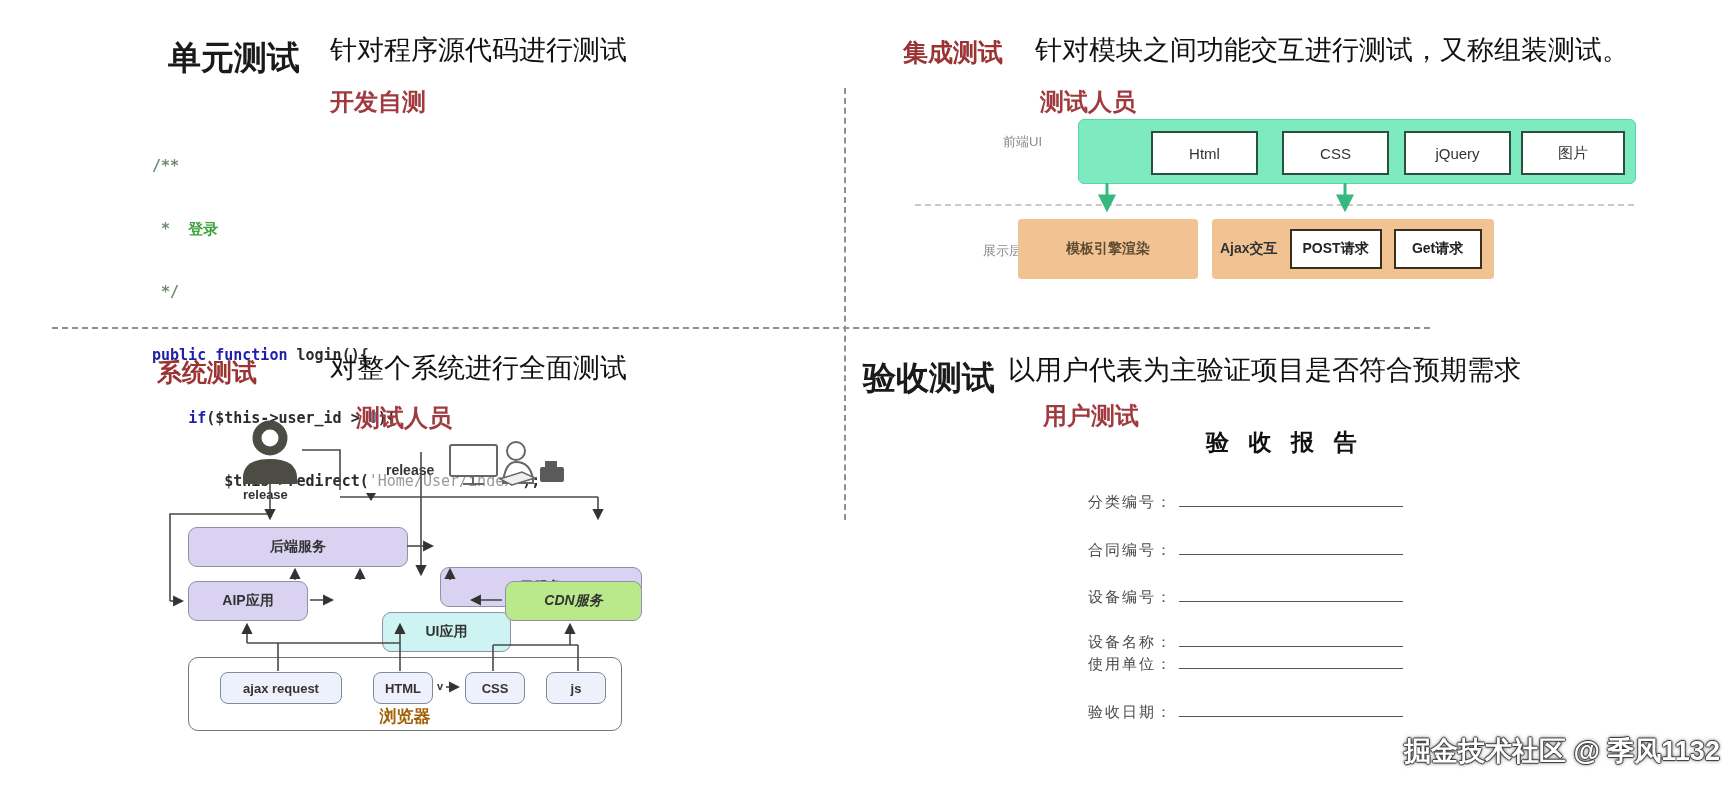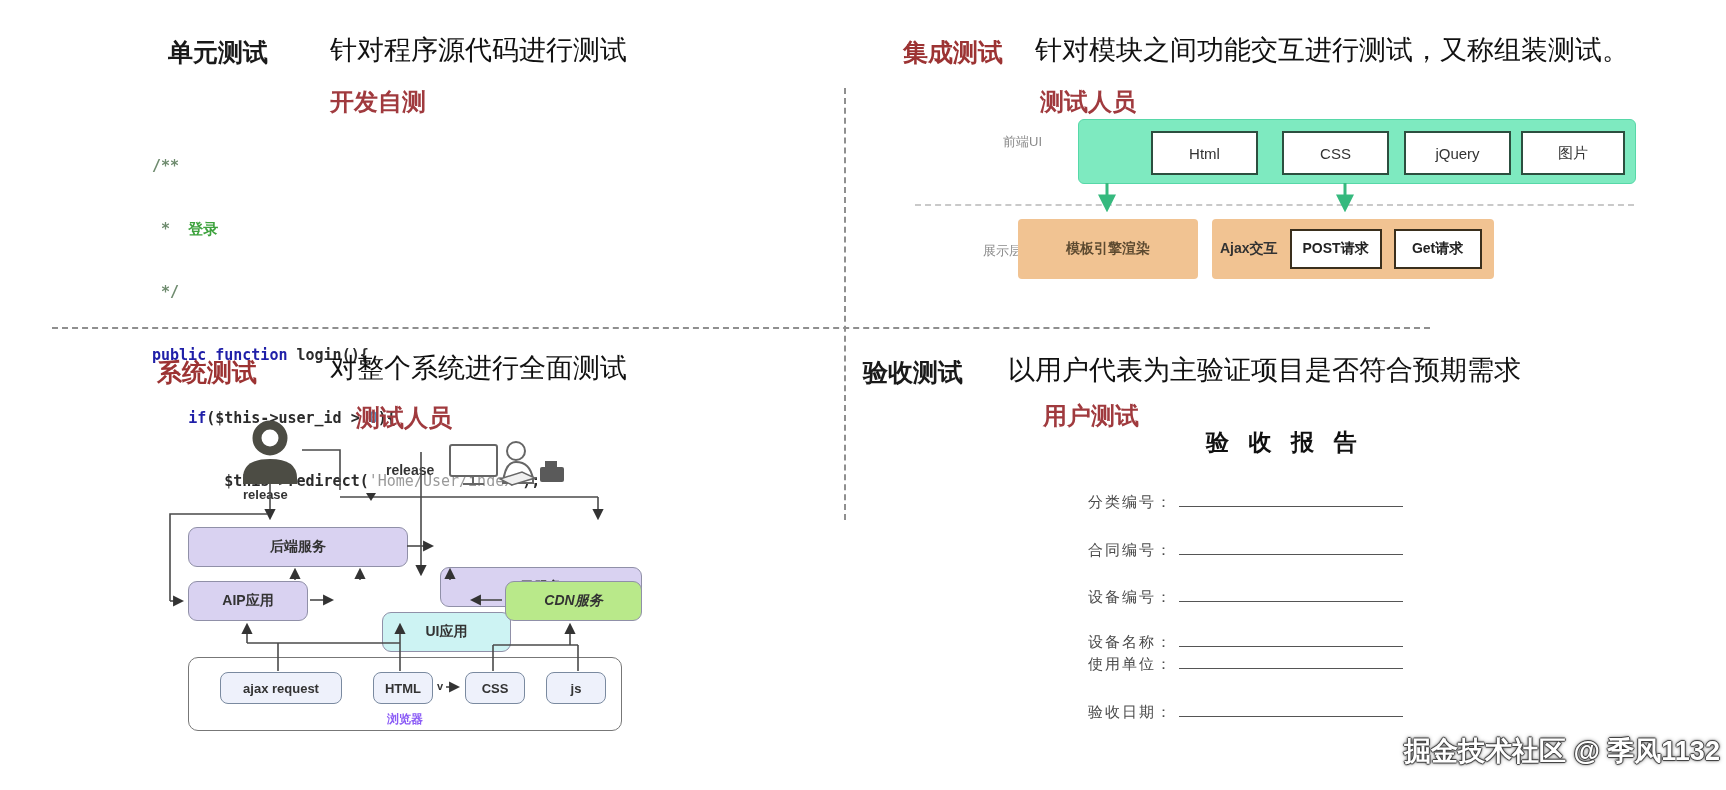--- a/index.html
+++ b/index.html
@@ -1,19 +1,19 @@
 <!DOCTYPE html>
 <html><head>
 <meta charset="utf-8">
 <style>
   html,body{margin:0;padding:0;background:#fff;}
   #stage{position:relative;width:1726px;height:790px;background:#ffffff;overflow:hidden;
          font-family:"Liberation Sans",sans-serif;color:#1a1a1a;}
   .abs{position:absolute;}
-  .h-black{font-size:25px;font-weight:700;color:#1a1a1a;}
+  .h-black{font-size:33px;font-weight:700;color:#1a1a1a;}
   .h-red{font-size:25px;font-weight:700;color:#9c3333;}
   .desc{font-size:27px;font-weight:400;color:#111;text-align:center;}
   .sub-red{font-size:24px;font-weight:700;color:#a03a3e;}
   .small-label{font-size:13px;color:#8a8a8a;}
   
   .code{font-family:"DejaVu Sans Mono","Liberation Mono",monospace;font-size:15px;font-weight:700;
         line-height:21px;color:#2b2b2b;white-space:pre;}
   .code .cm{color:#6e8b6e;}
   .code .grn{color:#3da23d;}
   .code .kw{color:#1f1fa8;}
@@ -130,21 +130,21 @@
       <span>AIP应用</span>
     </div>
   <div class="node cyan" style="left:338px;top:612px;width:127px;height:38px;margin-left:44px;">
       <span>UI应用</span>
     </div>
   <div class="node greenbox" style="left:505px;top:581px;width:135px;height:38px;">
       <span>CDN服务</span>
     </div>
 
   <div class="browser" style="left:188px;top:657px;width:432px;height:72px;">
-    <div class="abs" style="left:0;right:0;bottom:2px;text-align:center;font-size:12px;font-weight:700;color:#8b5cf6;">浏览器</div>
+    <div class="abs" style="left:0;right:0;bottom:2px;text-align:center;font-size:17px;font-weight:700;color:#a16207;">浏览器</div>
   </div>
   <div class="bnode" style="left:220px;top:672px;width:120px;">
       <span>ajax request</span>
     </div>
   <div class="bnode" style="left:373px;top:672px;width:58px;">
       <span>HTML</span>
     </div>
   <div class="bnode" style="left:465px;top:672px;width:58px;">
       <span>CSS</span>
     </div>

